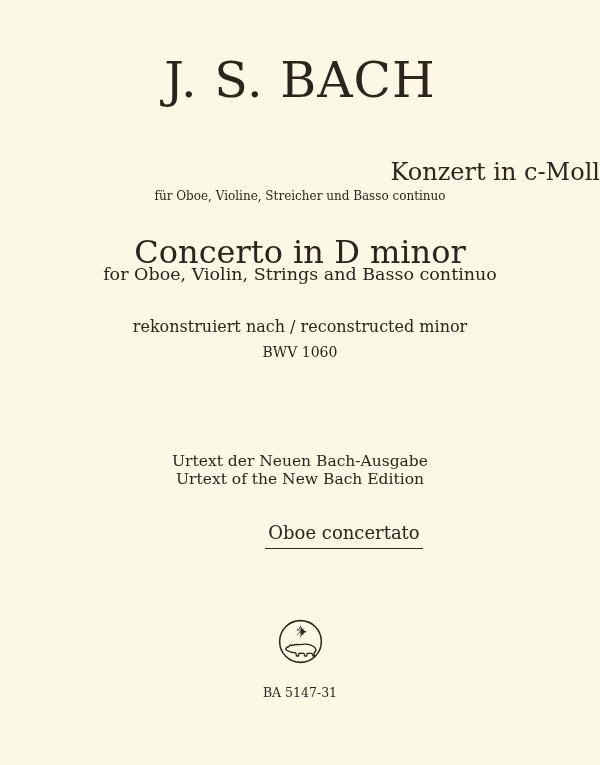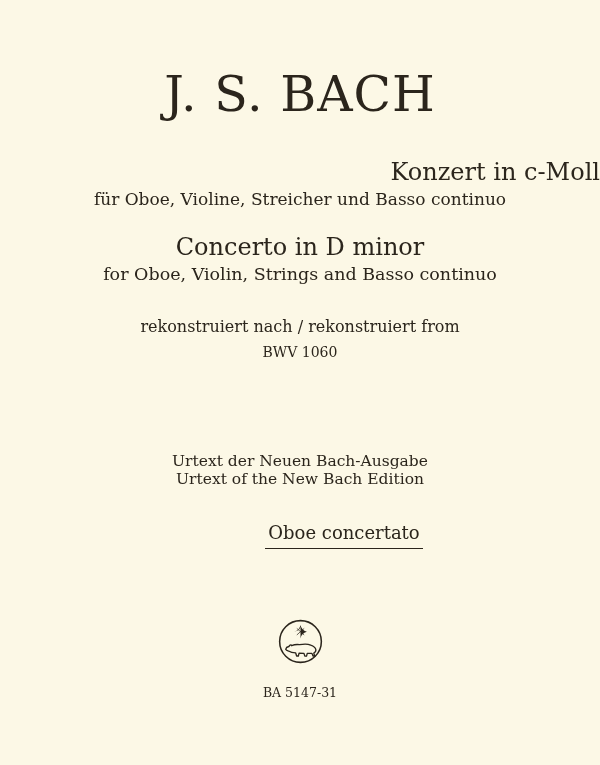--- a/index.html
+++ b/index.html
@@ -22,28 +22,28 @@
   }
   .line{
     position:absolute;
     left:0;
     width:100%;
     text-align:center;
     color:var(--ink);
     white-space:nowrap;
   }
   .composer{
-    top:66px;
+    top:52px;
     font-size:49px;
     line-height:1.2;
     letter-spacing:1px;
   }
   .title-de{ top:157px; font-size:24px; line-height:1.25;text-align:right; }
-  .sub-de{   top:189px; font-size:17px; line-height:1.25; }
-  .title-en{ top:232px; font-size:24px; line-height:1.25; }
+  .sub-de{   top:189px; font-size:12px; line-height:1.25; }
+  .title-en{ top:232px; font-size:32px; line-height:1.25; }
   .sub-en{   top:264px; font-size:17.5px; line-height:1.25; }
   .recon{    top:317px; font-size:16px;  line-height:1.25; }
   .bwv{      top:344px; font-size:14px; line-height:1.25; }
   .urtext{   top:452px; font-size:15.5px; line-height:18px; white-space:normal; }
   .part{     top:522px; font-size:18px; line-height:1.25;margin-left:44px; }
   .part .underlined{
     display:inline-block;
     padding:0 3px 3px 3px;
     border-bottom:1px solid var(--ink);
   }
@@ -67,21 +67,21 @@
   <div class="line composer">J. S. BACH</div>
 
   <div class="line title-de">Konzert in c-Moll</div>
 
   <div class="line sub-de">für Oboe, Violine, Streicher und Basso continuo</div>
 
   <div class="line title-en">Concerto in D minor</div>
 
   <div class="line sub-en">for Oboe, Violin, Strings and Basso continuo</div>
 
-  <div class="line recon">rekonstruiert nach / rekonstruiert from</div>
+  <div class="line recon">rekonstruiert nach / reconstructed minor</div>
 
   <div class="line bwv">BWV 1060</div>
 
   <div class="line urtext">
     <div>Urtext der Neuen Bach-Ausgabe</div>
     <div>Urtext of the New Bach Edition</div>
   </div>
 
   <div class="line part">
     <span class="underlined">Oboe concertato</span>

